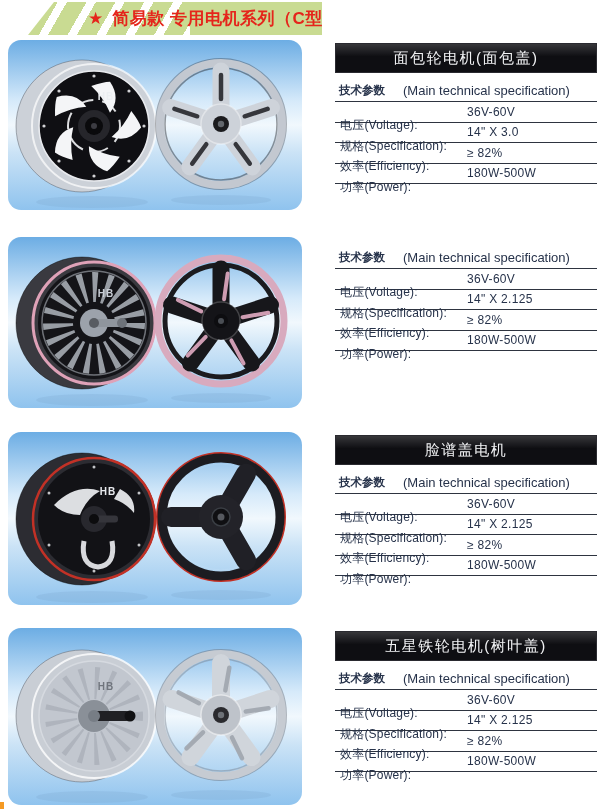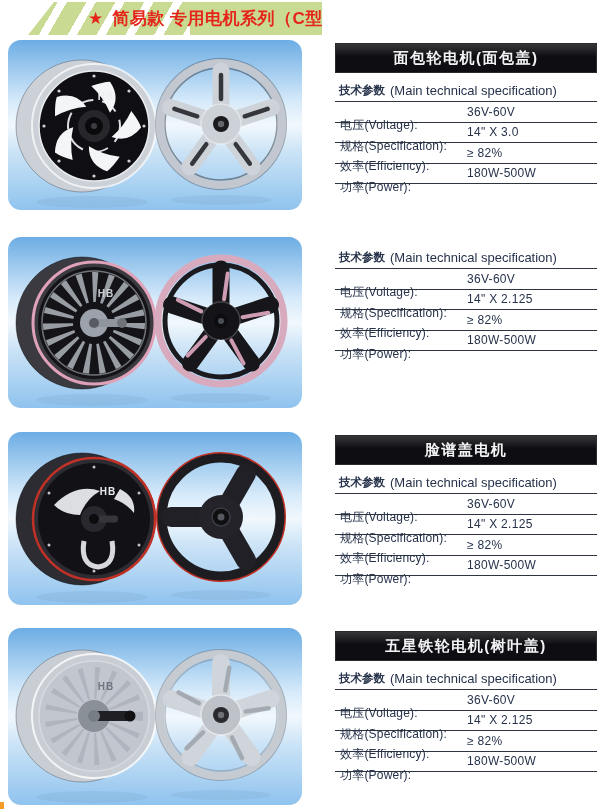--- a/index.html
+++ b/index.html
@@ -30,24 +30,24 @@
                #cbe3f6 66%, var(--bgb) 100%);border-radius:13px;}
   .photo svg{display:block;width:100%;height:100%;}
   .refl{fill:#7fa9cf;opacity:.28;}
   .logo{font-family:"Liberation Sans",sans-serif;font-weight:bold;font-size:10px;
         fill:var(--llogo);letter-spacing:1px;text-anchor:middle;}
 
   
   .spec{position:absolute;left:335px;top:3px;width:262px;}
   .bar{height:30px;display:flex;align-items:center;justify-content:center;
     background:linear-gradient(180deg, rgba(255,255,255,.17), rgba(255,255,255,0) 45%), var(--bar_bg);
-    color:var(--bar_text);font-weight:bold;font-size:15px;letter-spacing:1.5px;
+    color:var(--bar_text);font-weight:normal;font-size:15px;letter-spacing:1.5px;
     border:1px solid #2a2a30;box-sizing:border-box;}
   .tech{margin-top:7px;height:18px;border-bottom:1.5px solid var(--line_color);
-    display:flex;align-items:flex-end;gap:5px;padding:0 0 3px 4px;color:var(--table_text);}
+    display:flex;align-items:flex-end;gap:18px;padding:0 0 3px 4px;color:var(--table_text);}
   .tzh{font-weight:bold;font-size:11.5px;}
   .ten{font-size:13px;}
   .srow{height:19.5px;border-bottom:1.5px solid var(--line_color);position:relative;
     display:flex;align-items:center;font-size:12px;color:var(--table_text);}
   .slabel{padding-left:5px;letter-spacing:.2px;margin-top:28px;}
   .svalue{position:absolute;left:132px;letter-spacing:.3px;text-align:right;}
 
   .corner-mark{position:absolute;left:0;top:802px;width:4px;height:7px;
     background:var(--corner_mark);}
 </style>

